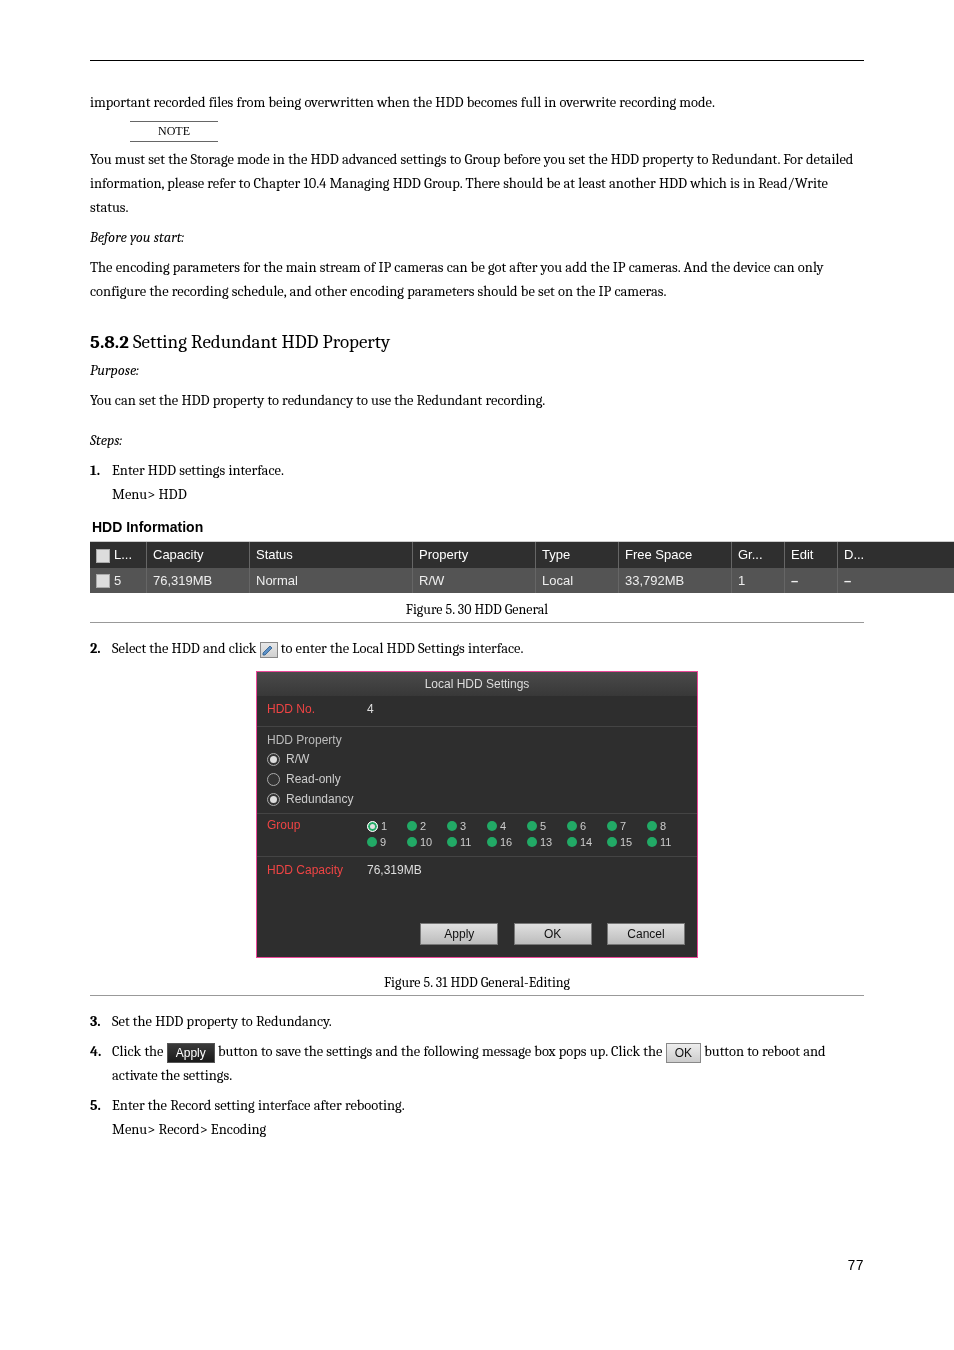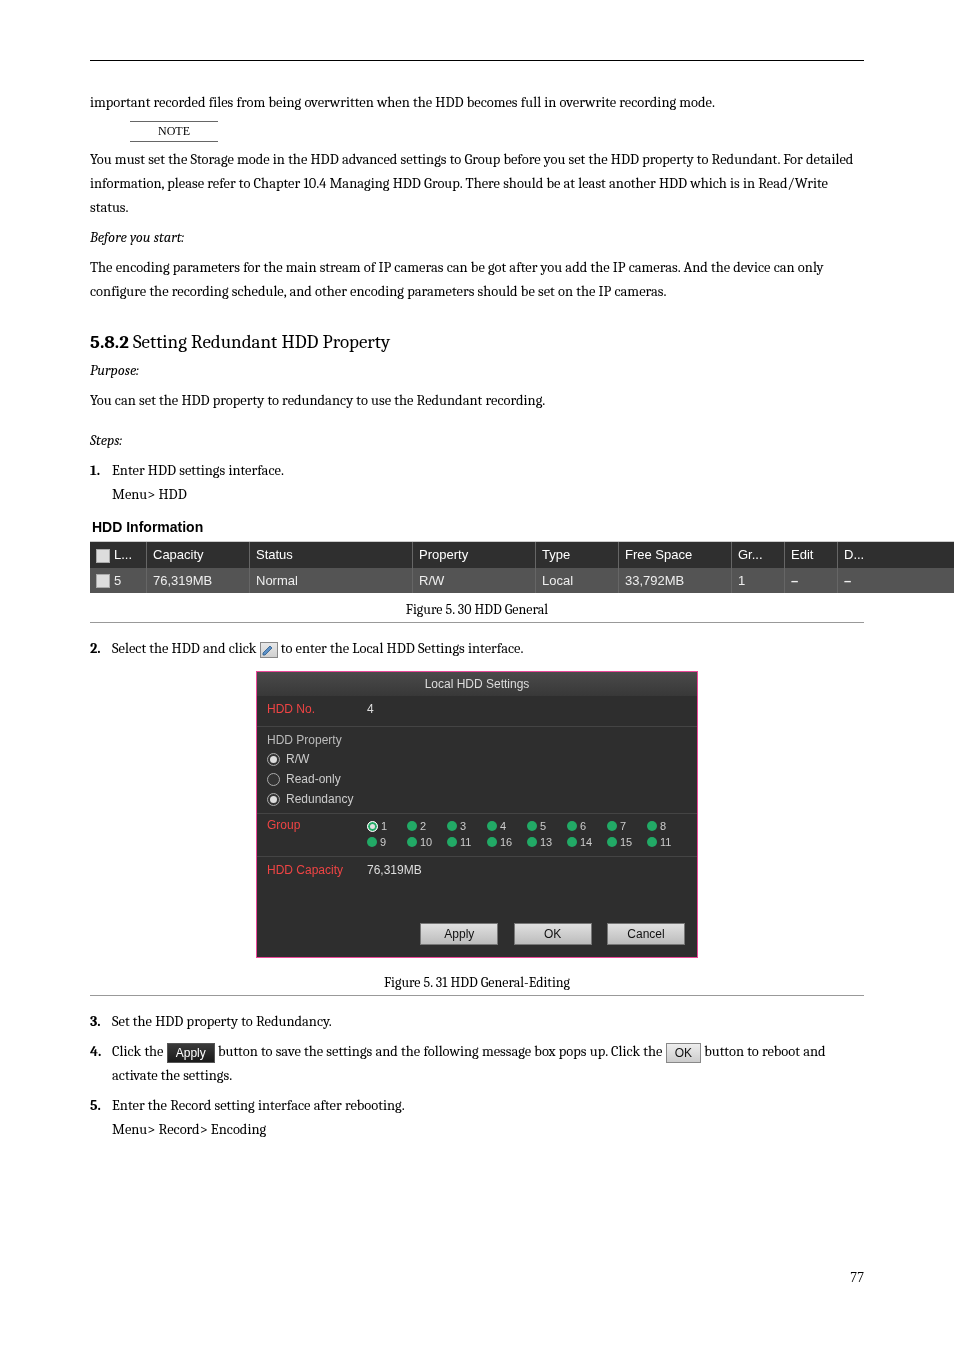--- a/index.html
+++ b/index.html
@@ -17,23 +17,23 @@
     position: relative;
     border-radius: 17px;
   }
   .header-rule {
     border: none;
     border-top: 1.5px solid #000;
     margin: 0 0 30px 0;
   }
   .page-number {
     position: absolute;
-    bottom: 64px;
+    bottom: 76px;
     right: 90px;
-    font-family: Liberation Serif, serif;
+    font-family: Liberation Mono, monospace;
     font-size: 14px;
   }
   .body-text {
     font-family: Cambria, Georgia, serif;
     font-size: 14.5px;
     line-height: 1.65;
     margin: 6px 0;
   }
   .heading3 {
     font-family: Cambria, Georgia, serif;

